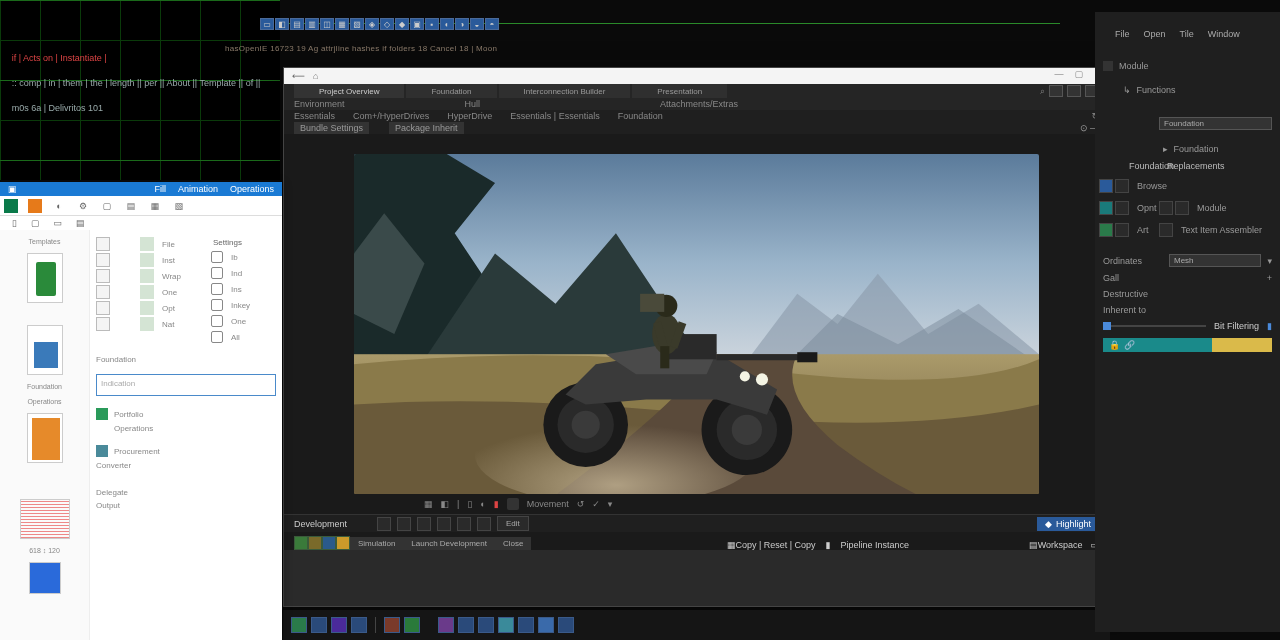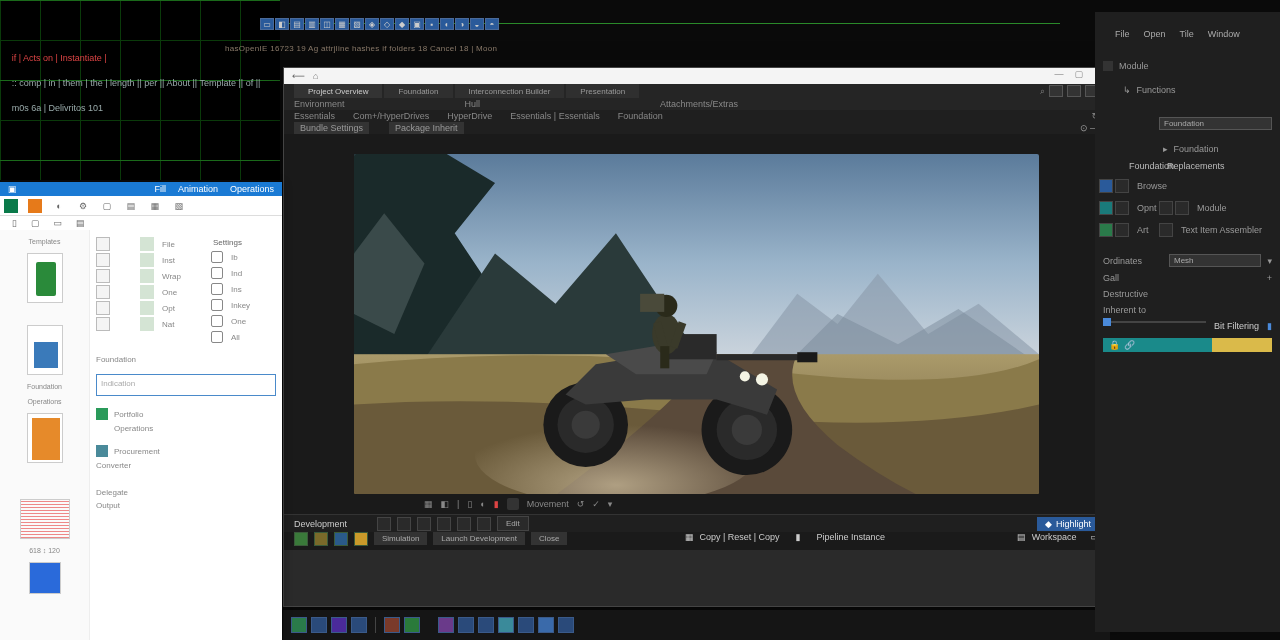--- a/index.html
+++ b/index.html
@@ -13,40 +13,40 @@
 .code-red{color:#d44}
 .toolbar-strip{position:absolute;top:18px;left:260px;display:flex;gap:1px}
 .toolbar-strip .ico{width:14px;height:12px;background:#2a5a9a;border:1px solid #4a6a9a;display:flex;align-items:center;justify-content:center}
 .status-text{position:absolute;top:44px;left:225px;color:#8a7a6a;font-size:8px;letter-spacing:0.3px}
 
 .editor{position:absolute;top:67px;left:283px;width:827px;height:540px;background:#2a2a2a;border:1px solid #444;box-shadow:0 4px 20px rgba(0,0,0,.5)}
 .editor-titlebar{height:16px;background:#f4f4f4;display:flex;align-items:center;padding:0 8px;gap:8px}
 .win-btns{position:absolute;right:4px;top:0;display:flex;gap:8px}
 .win-btn{width:12px;height:12px;display:flex;align-items:center;justify-content:center;color:#888;cursor:pointer}
 .tab-row{height:14px;background:#252525;display:flex;padding-left:10px;gap:2px}
-.etab{padding:2px 14px;background:#2f2f2f;color:#999;font-size:8px;border-top:1px solid transparent}
+.etab{padding:2px 25px;background:#2f2f2f;color:#999;font-size:8px;border-top:1px solid transparent}
 .etab.active{background:#333;color:#ccc}
 .tab-right{margin-left:auto;display:flex;gap:4px;padding-right:10px;align-items:center}
 .tab-right .ic{width:14px;height:12px;background:#333;border:1px solid #555}
 .sub-row1{height:12px;background:#252525;display:flex;align-items:center;padding:0 10px;gap:120px;color:#888;font-size:8px}
 .sub-row2{height:12px;background:#1f1f1f;display:flex;align-items:center;padding:0 10px;gap:18px;color:#888;font-size:8px}
 .sub-row3{height:12px;background:#1f1f1f;display:flex;align-items:center;padding:0 10px;gap:20px;color:#999;font-size:8px}
 .sub-row3 .chip{background:#333;padding:1px 6px}
 
 .viewport-wrap{position:relative;height:380px;background:#1a1a1a;padding:20px 70px}
 .viewport{width:100%;height:340px;position:relative;overflow:hidden;border-radius:2px}
 .viewport svg{width:100%;height:100%;display:block}
 .vp-controls{display:flex;align-items:center;gap:8px;padding:4px 70px;color:#888;font-size:8px}
 .vp-ctrl-spacer{flex:1;text-align:center}
 .vp-icon{width:12px;height:12px;background:#333;border-radius:2px}
 .tool-row{height:18px;background:#1f1f1f;display:flex;align-items:center;padding:0 10px;gap:6px;border-top:1px solid #333}
 .tool-row .btn{padding:2px 8px;background:#2a2a2a;color:#aaa;font-size:8px;border:1px solid #444}
 .tool-row .ic{width:14px;height:14px;background:#2a2a2a;border:1px solid #444}
 .tool-row .blue{background:#2a5a9a;padding:2px 8px;color:#fff}
-.bot-row{height:18px;background:#1a1a1a;display:flex;align-items:flex-start;padding:0 10px;gap:6px}
+.bot-row{height:18px;background:#1a1a1a;display:flex;align-items:flex-end;padding:0 10px;}
 .bot-row .ic{width:14px;height:14px;background:#2a4a2a;border:1px solid #3a5a3a}
 .bot-row .btn{padding:2px 8px;background:#333;color:#aaa;font-size:8px}
 .bot-row .spacer{flex:1}
 
 .office{position:absolute;top:182px;left:0;width:282px;height:458px;background:#fff;box-shadow:0 2px 10px rgba(0,0,0,.3)}
 .office-title{height:14px;background:#1a7ad4;color:#fff;display:flex;align-items:center;padding:0 8px;font-size:8px}
 .office-title .sp{flex:1}
 .office-menu{height:20px;display:flex;align-items:center;padding:0 4px;gap:10px;border-bottom:1px solid #ddd}
 .office-menu .home{width:14px;height:14px;background:#0a7a4a}
 .office-menu .orange{width:14px;height:14px;background:#e67a1a}
@@ -75,21 +75,21 @@
 .link-txt{color:#888;font-size:8px}
 
 .inspector{position:absolute;top:12px;right:0;width:185px;height:620px;background:#1f1f1f}
 .insp-menu{height:16px;display:flex;gap:14px;padding:4px 20px;color:#aaa;font-size:8px;align-items:center}
 .insp-item{display:flex;gap:6px;align-items:center;padding:3px 8px;color:#999;font-size:8px}
 .insp-item .sq{width:10px;height:10px;background:#333}
 .insp-header{padding:4px 34px;color:#bbb;font-size:8px;display:flex;gap:8px}
 .insp-field{display:flex;align-items:center;padding:3px 8px;gap:6px;font-size:8px;color:#999}
 .insp-field .inp{flex:1;height:13px;background:#333;border:1px solid #555;padding:1px 4px;color:#aaa;font-size:8px}
 .insp-swatch{width:26px;height:20px;background:#2a2a2a;border:1px solid #555}
-.insp-slider{display:flex;align-items:flex-start;padding:3px 8px;gap:8px}
+.insp-slider{display:flex;align-items:center;padding:3px 8px;gap:8px}
 .slider-track{flex:1;height:2px;background:#444;position:relative}
 .slider-track::after{content:'';position:absolute;left:0;width:8px;height:8px;background:#4a8ada;top:-3px}
 .color-chip{height:14px;display:flex;margin:4px 8px}
 .color-chip .teal{flex:1;background:#1a8a8a;display:flex;align-items:center;gap:4px;padding:0 6px}
 .color-chip .yellow{width:60px;background:#daba4a}
 .insp-tool-icons{display:flex;gap:2px;padding:4px}
 .insp-tool-icons .ti{width:14px;height:14px;background:#2a2a2a;border:1px solid #444}
 .insp-tool-icons .ti.blue{background:#2a5a9a}
 .insp-tool-icons .ti.teal{background:#1a7a7a}
 

